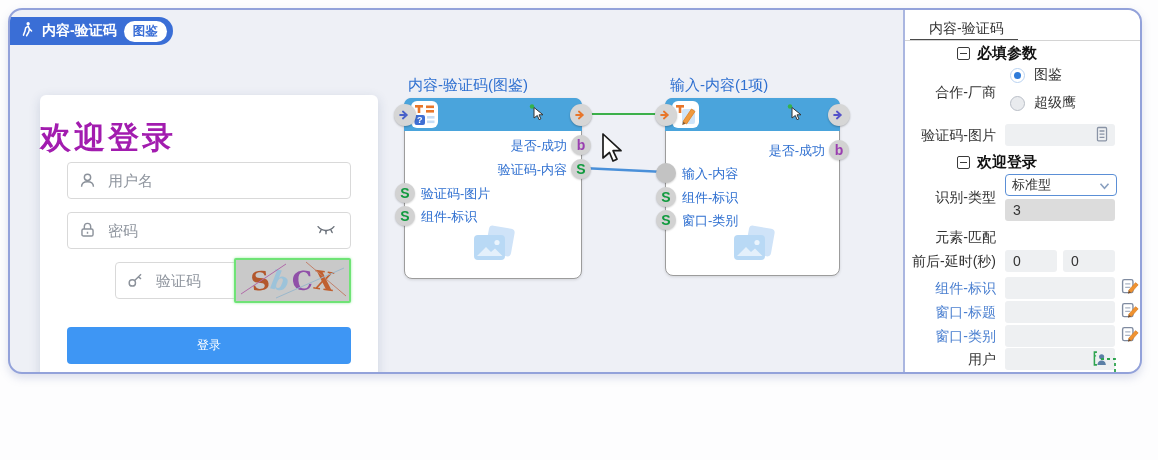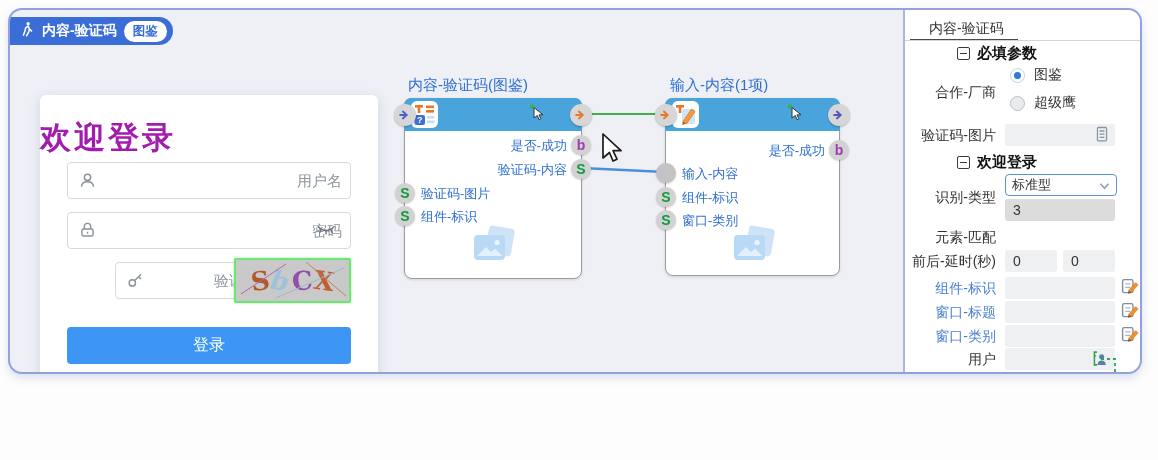--- a/index.html
+++ b/index.html
@@ -19,36 +19,36 @@
 
   
   .login-card { position:absolute; left:30px; top:85px; width:338px; height:300px; z-index:3;
     background:#fff; border-radius:6px; box-shadow:0 3px 12px rgba(40,60,110,.16); }
   .login-title { position:absolute; left:0; right:0; top:22px; text-align:left;
     font-size:31px; font-weight:bold; color:#a21caf; letter-spacing:3px; }
   .field { position:absolute; left:27px; width:284px; height:37px;
     border:1px solid #d9d9d9; border-radius:4px; background:#fff; }
   .f1 { top:67px; } .f2 { top:117px; } .f3 { top:167px; width:153px;margin-left:48px; }
   .field input { position:absolute; left:40px; top:0; width:calc(100% - 48px); height:100%;
-    border:none; outline:none; font-size:15px; color:#444; background:transparent;text-align:right; }
+    border:none; outline:none; font-size:15px; color:#444; background:transparent; }
   .field input::placeholder { color:#8f959e; }
   .fi { position:absolute; left:10px; top:8px; }
   .eye { position:absolute; right:14px; top:10px; }
   .captcha { position:absolute; left:194px; top:163px; width:117px; height:45px;
     border:2px solid #6fe376; border-radius:2px; background:#c9c9c9; overflow:hidden;
     display:flex; align-items:center; justify-content:center; gap:2px;
     box-shadow:0 0 3px #9bf0a2; }
   .cc { font-family:"DejaVu Serif",serif; font-weight:bold; font-size:26px; line-height:1; display:inline-block; }
   .c0 { color:#b3572c; transform:rotate(-8deg); }
   .c1 { color:#9cc3da; transform:rotate(10deg); font-style:italic; }
   .c2 { color:#9050a8; transform:rotate(-5deg); }
   .c3 { color:#c06030; transform:rotate(8deg); }
   .cnoise { position:absolute; left:0; top:0; }
   .login-btn { position:absolute; left:27px; top:232px; width:284px; height:37px;
-    background:#3e96f4; border:none; border-radius:4px; color:#fff; font-size:16px;
+    background:#3e96f4; border:none; border-radius:4px; color:#fff; font-size:12px;
     cursor:pointer; font-family:inherit; }
 
   
   .ntitle { position:absolute; z-index:3; font-size:15px; color:#2e6fd0; white-space:nowrap; }
   .node { position:absolute; z-index:3; background:#fff; border:1.5px solid #9c9c9c;
     border-radius:8px; box-shadow:0 1px 3px rgba(0,0,0,.12); }
   .nhead { position:absolute; left:-1px; top:-1px; right:-1px; height:33px;
     background:#4aa4dc; border-radius:7px 7px 0 0; }
   .appicon { position:absolute; left:7px; top:3px; width:27px; height:27px;
     background:#fff; border-radius:6px; }

